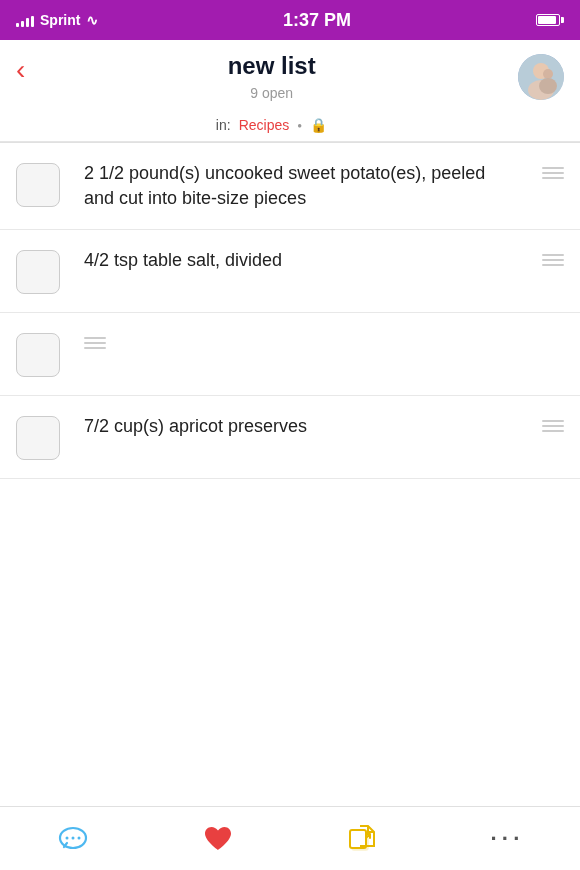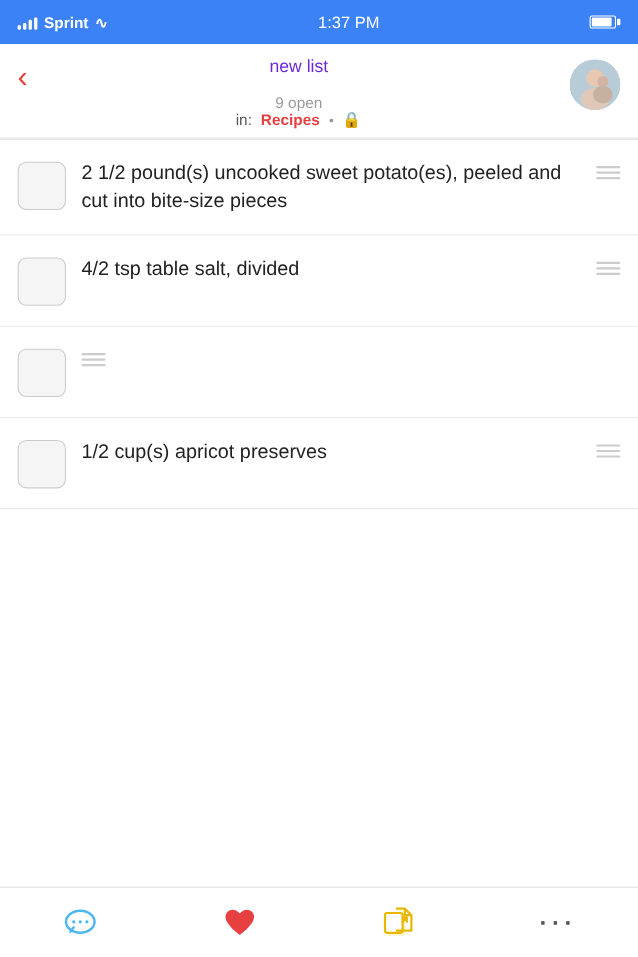--- a/index.html
+++ b/index.html
@@ -7,38 +7,38 @@
       width: 580px;
       height: 870px;
       font-family: -apple-system, 'Helvetica Neue', Arial, sans-serif;
       background: #fff;
       overflow: hidden;
       position: relative;
     }
 
     
     .status-bar {
-      background: #3b82f6;
+      background: #a21caf;
       color: #fff;
       height: 40px;
       display: flex;
       align-items: center;
       justify-content: space-between;
       padding: 0 16px;
       font-size: 14px;
       font-weight: 600;
     }
     .status-left {
       display: flex;
       align-items: center;
       gap: 6px;
     }
     .status-center {
-      font-size: 15px;
-      font-weight: 400;
+      font-size: 18px;
+      font-weight: 700;
       text-align: right;
     }
     .status-right {
       display: flex;
       align-items: center;
       gap: 6px;
     }
 
     
     .header {
@@ -55,42 +55,41 @@
       font-weight: 300;
       line-height: 1;
       margin-top: 4px;
       cursor: pointer;
     }
     .header-center {
       text-align: center;
       flex: 1;
     }
     .header-title {
-      font-size: 16px;
-      font-weight: 400;
-      color: #6d28d9;
+      font-size: 24px;
+      font-weight: 700;
+      color: #0f172a;
     }
     .header-subtitle {
       font-size: 14px;
       color: #999;
-      margin-top: 15px;
+      margin-top: 5px;
     }
     .header-category {
       font-size: 14px;
       color: #555;
-      margin-top: 0;
+      margin-top: 16px;
       display: flex;
       align-items: center;
       justify-content: center;
       gap: 8px;
     }
     .header-category a {
       color: #e84040;
       text-decoration: none;
-      font-weight: bold;
     }
     .header-category .dot {
       color: #999;
       font-size: 8px;
     }
     .header-category .lock-icon {
       color: #e84040;
       font-size: 14px;
     }
     .header-avatar {
@@ -122,21 +121,21 @@
     
     .list-container {
       overflow-y: auto;
       height: calc(870px - 40px - 100px - 64px);
     }
     .list-item {
       display: flex;
       align-items: flex-start;
       padding: 18px 16px;
       border-bottom: 1px solid #e8e8e8;
-      gap: 14px;
+      gap: 24px;
     }
     .checkbox {
       width: 44px;
       height: 44px;
       border: 1.5px solid #ccc;
       border-radius: 8px;
       background: #f5f5f5;
       flex-shrink: 0;
       margin-top: 2px;
       cursor: pointer;
@@ -321,21 +320,21 @@
     <div class="list-item">
       <div class="checkbox"></div>
       <div class="drag-handle">
         <span></span>
         <span></span>
         <span></span>
       </div>
     </div>
     <div class="list-item">
       <div class="checkbox"></div>
-      <span class="item-text">1/2 cup(s) apricot preserves</span>
+      <span class="item-text">7/2 cup(s) apricot preserves</span>
       <div class="drag-handle">
         <span></span>
         <span></span>
         <span></span>
       </div>
     </div>
   </div>
 
 <div class="tab-bar">
   <div class="tab-item tab-chat">

